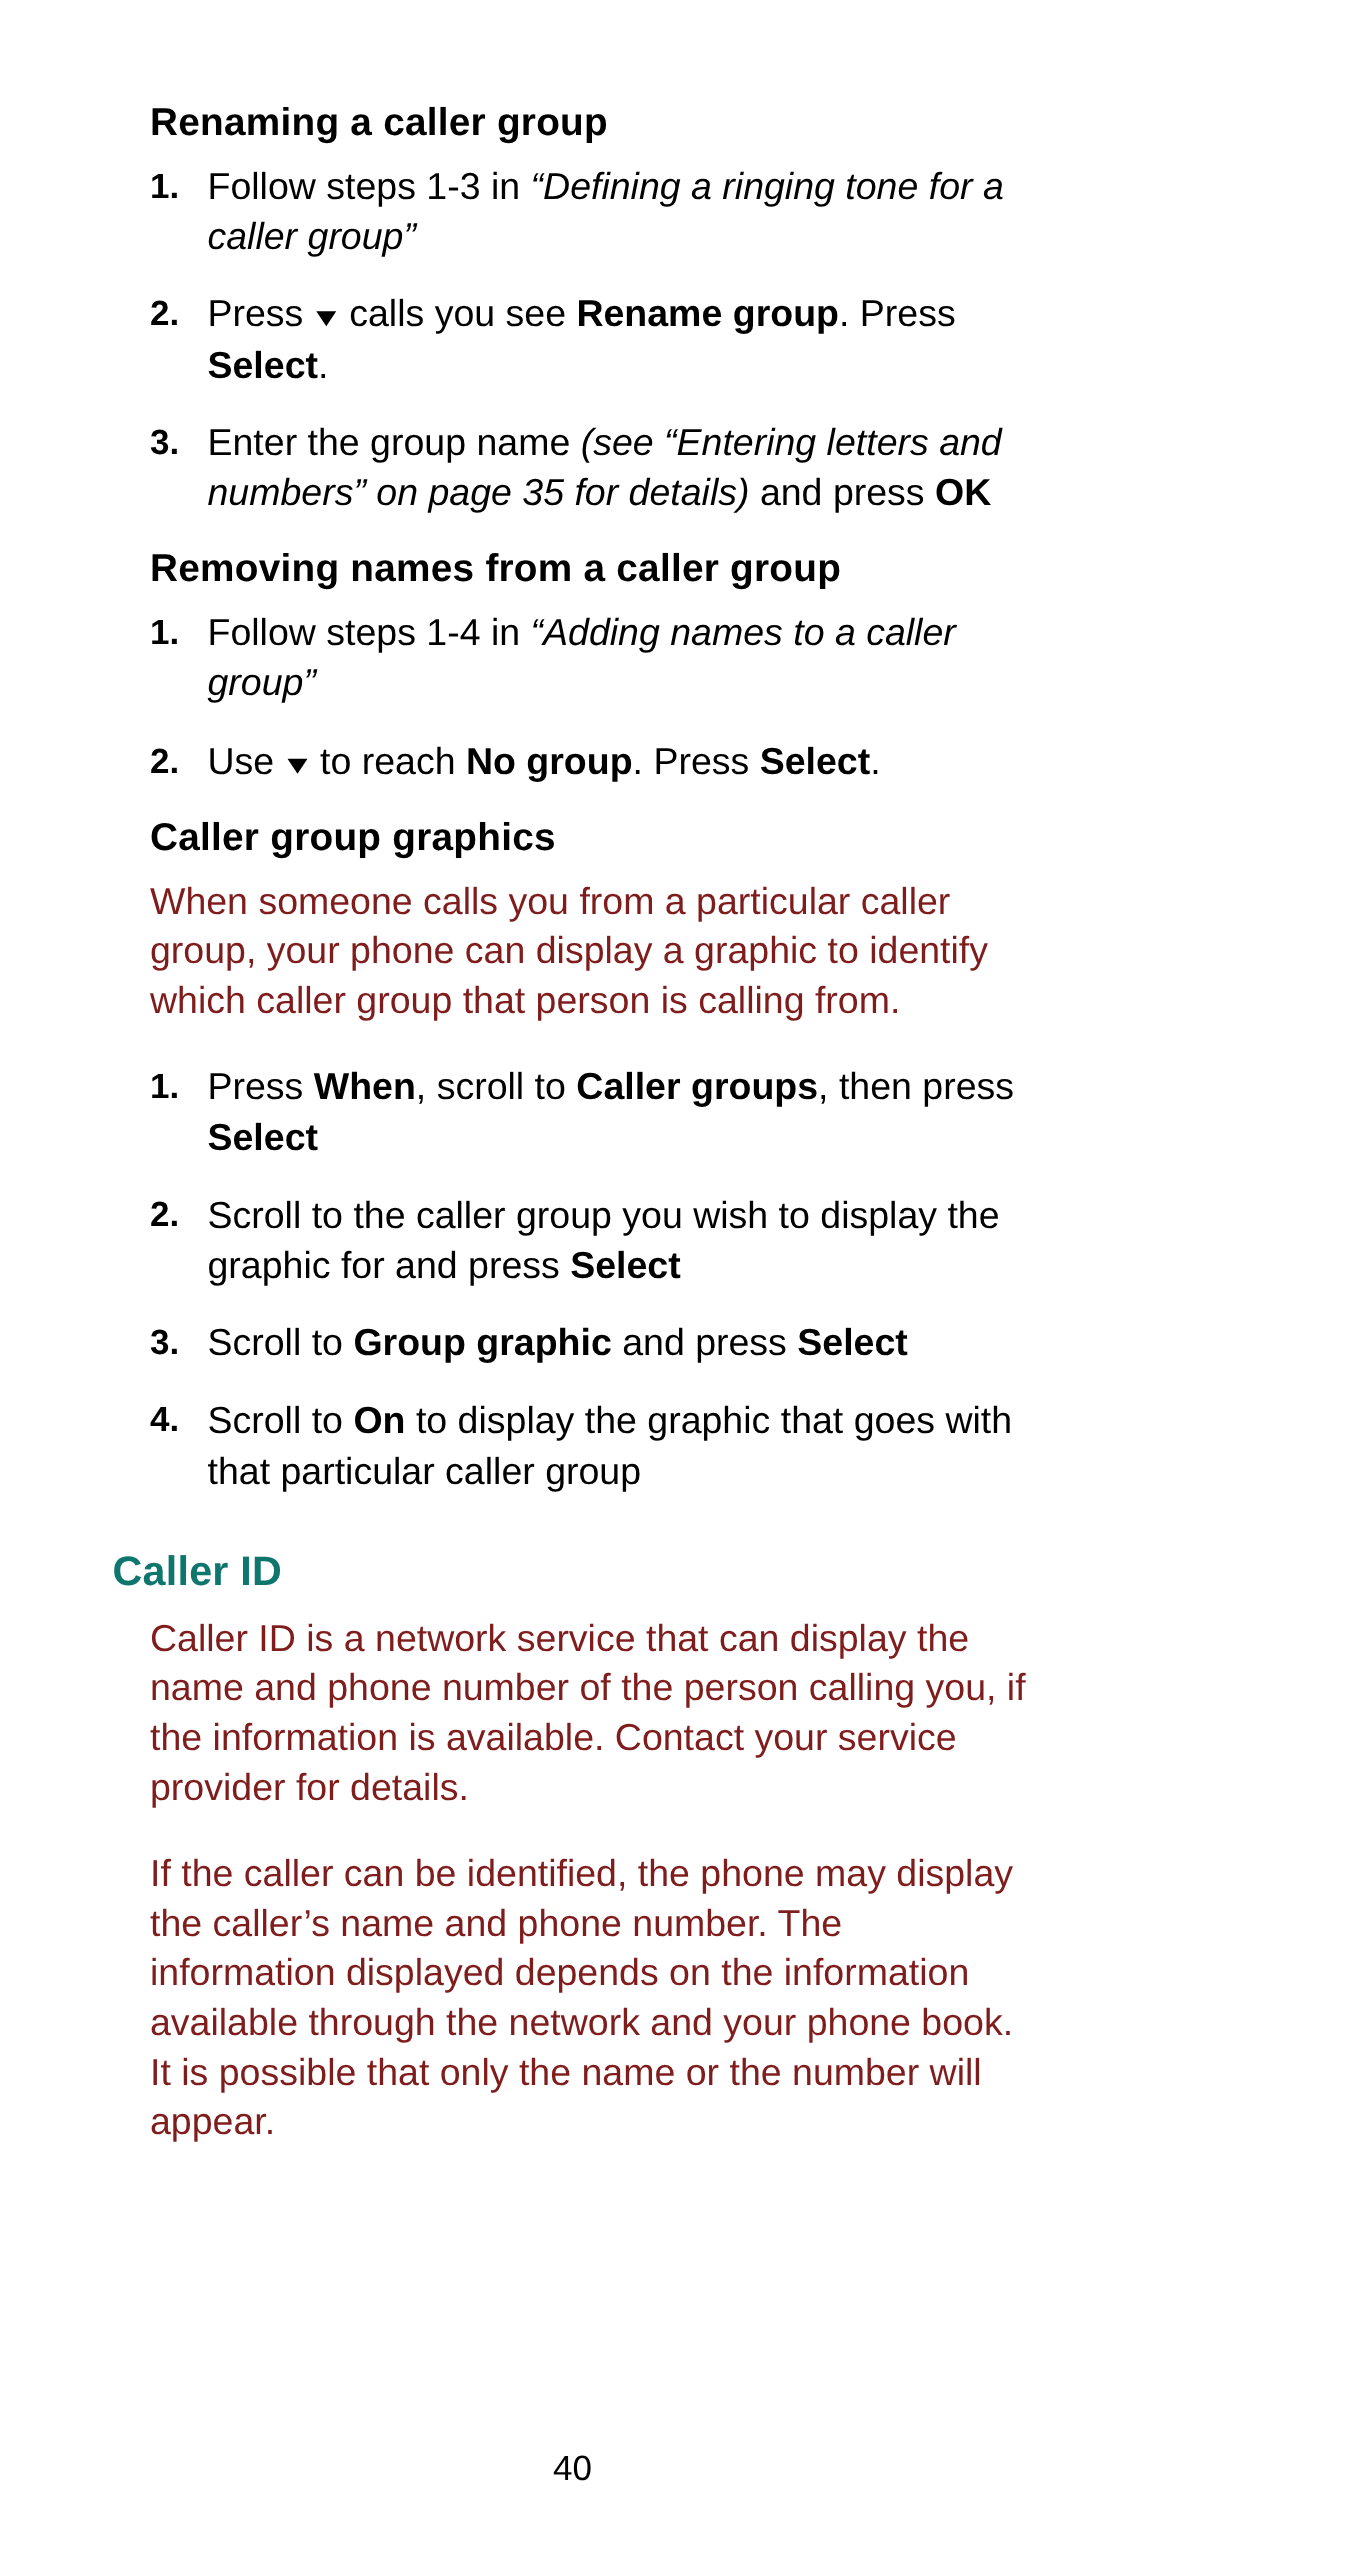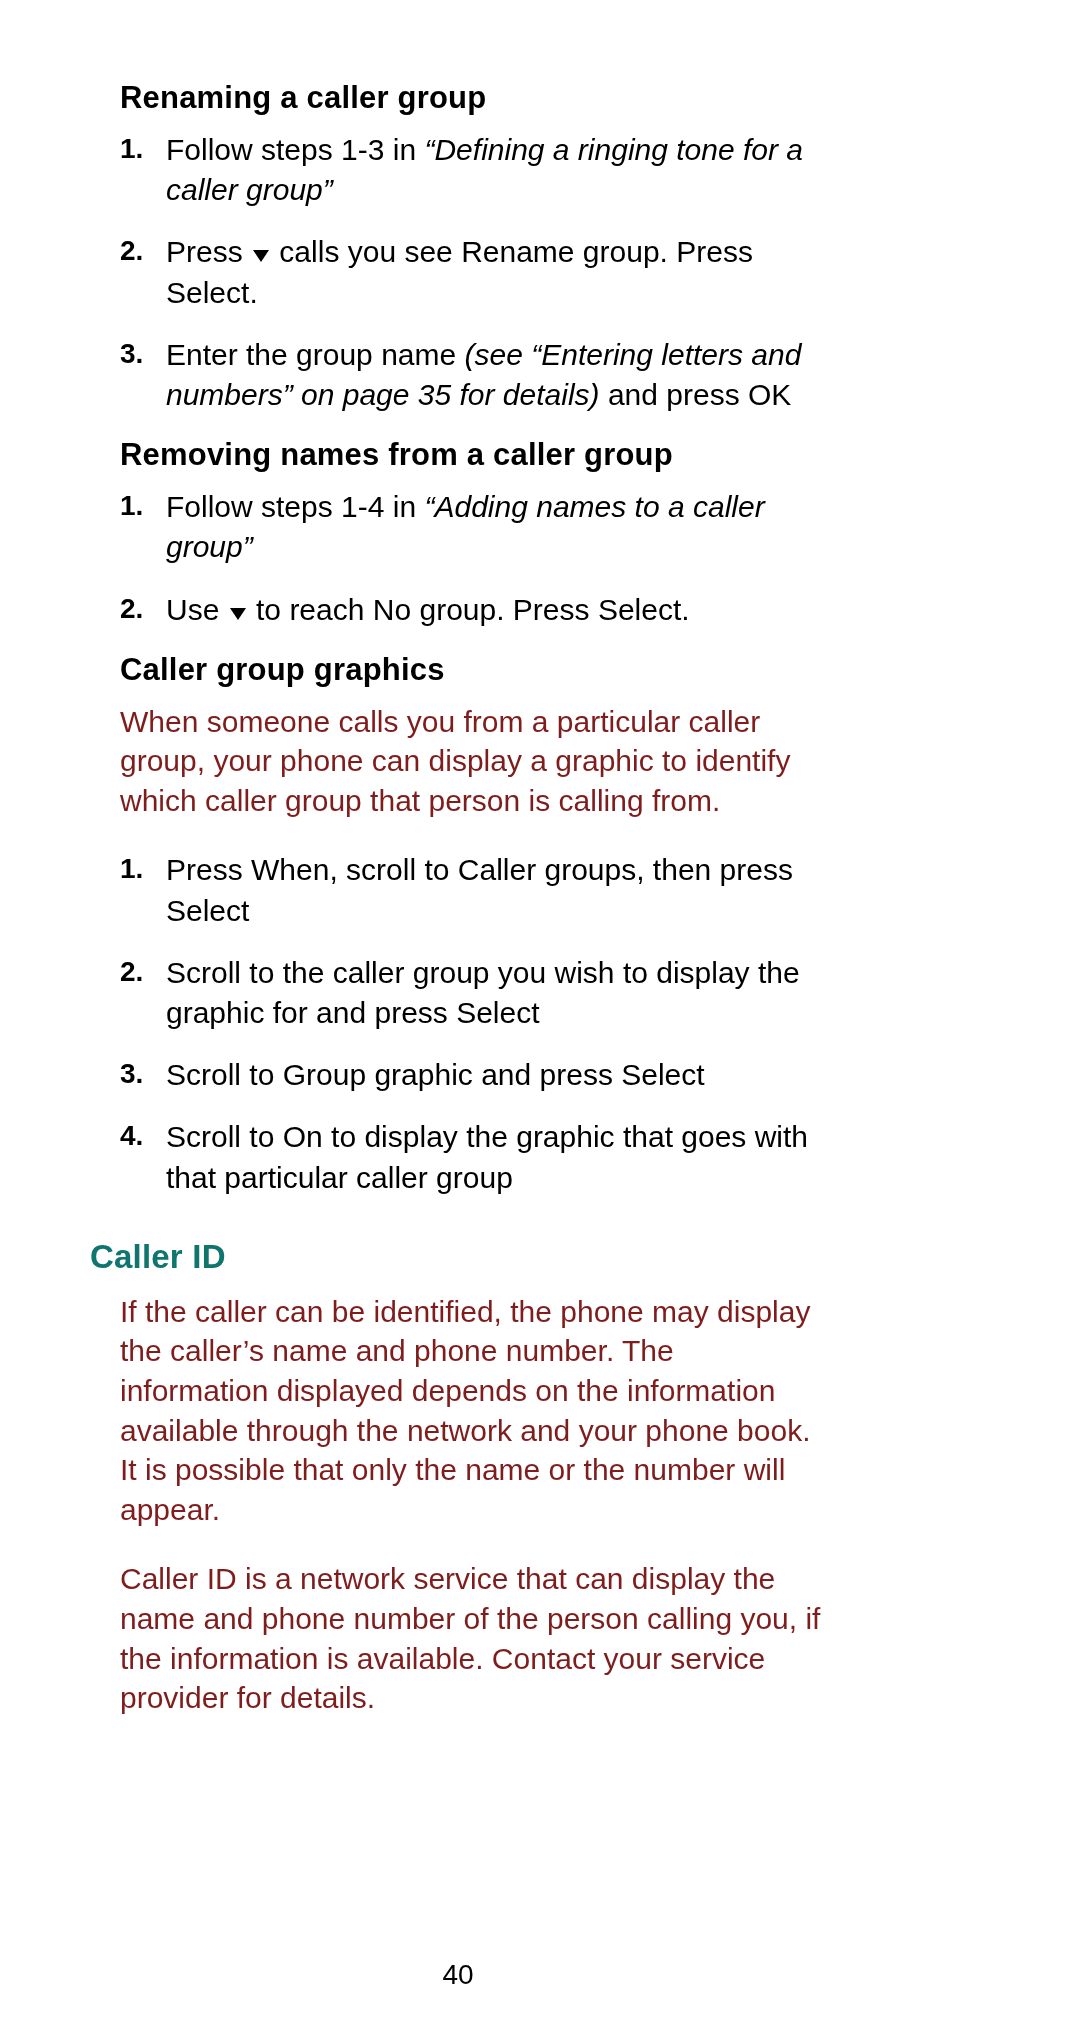--- a/index.html
+++ b/index.html
@@ -51,21 +51,21 @@
     font-size: 28px;
     min-width: 46px;
     line-height: 1.38;
     color: #000;
   }
   .ol > li .txt {
     font-size: 30px;
     line-height: 1.34;
     color: #000;
   }
-  .bold-ui { font-weight: normal; }
+  .bold-ui { font-weight: bold; }
   .italic  { font-style: italic; }
   .down-icon {
     display: inline-block;
     vertical-align: -2px;
   }
   .down-icon svg { display: block; }
   .page-number {
     position: absolute;
     bottom: 48px;
     left: 0; right: 0;
@@ -144,17 +144,17 @@
     </li>
     <li>
       <span class="num">4.</span>
       <span class="txt">
         <span>Scroll to </span><span class="bold-ui">On</span><span> to display the graphic that goes with that particular caller group</span>
       </span>
     </li>
   </ol>
 
   <div class="major-heading">Caller ID</div>
+  <p class="body-p">Caller ID is a network service that can display the name and phone number of the person calling you, if the information is available. Contact your service provider for details.</p>
   <p class="body-p">If the caller can be identified, the phone may display the caller’s name and phone number. The information displayed depends on the information available through the network and your phone book. It is possible that only the name or the number will appear.</p>
-  <p class="body-p">Caller ID is a network service that can display the name and phone number of the person calling you, if the information is available. Contact your service provider for details.</p>
 
   <div class="page-number">40</div>
 </div>
 
 </body></html>

